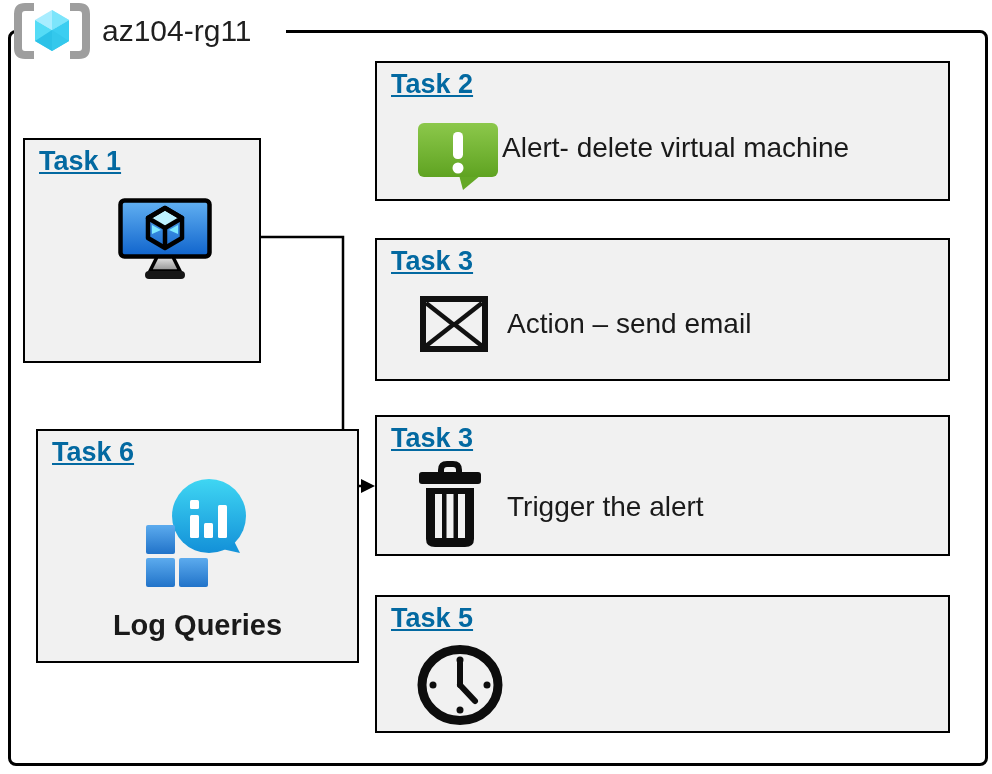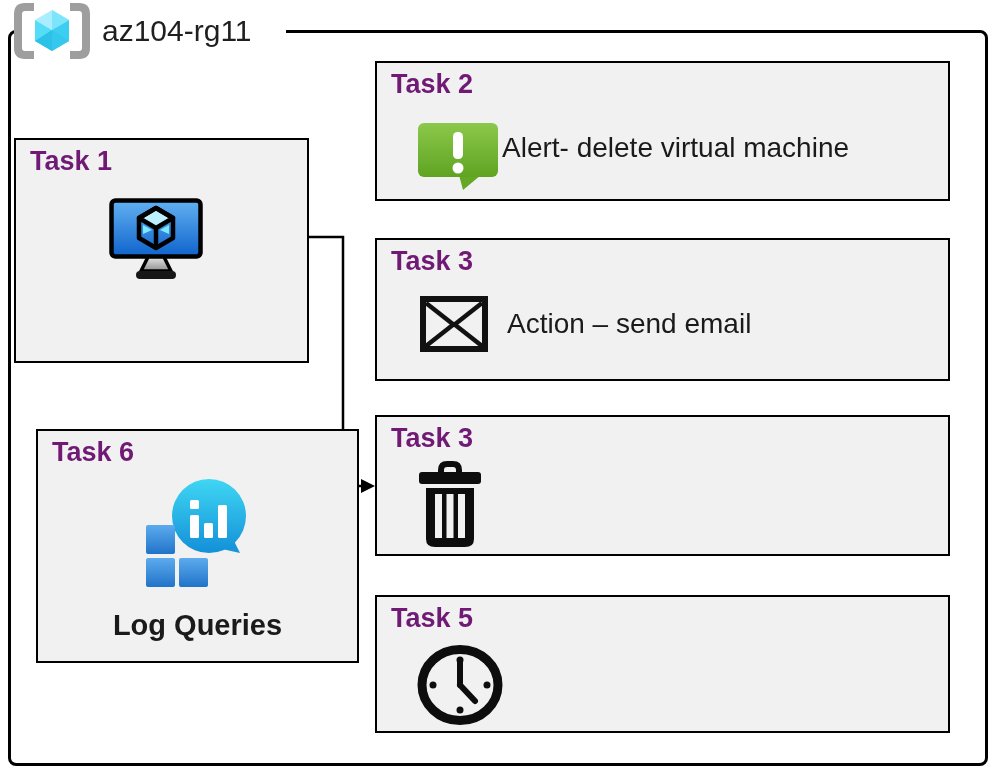--- a/index.html
+++ b/index.html
@@ -17,21 +17,21 @@
   }
   .group-icon{position:absolute;left:12px;top:2px;width:80px;height:58px;}
   .group-title{
     position:absolute;left:102px;top:14px;font-size:30px;color:#1f1f1f;white-space:nowrap;
   }
   
   .box{
     position:absolute;background:#f1f1f1;border:2.5px solid #000;box-sizing:border-box;
   }
   .heading{
-    position:absolute;left:14px;top:6px;font-size:27px;font-weight:700;color:#701a75;white-space:nowrap;
+    position:absolute;left:14px;top:6px;font-size:27px;font-weight:700;color:#0369a1;white-space:nowrap;text-decoration:underline;
   }
   .body-label{
     position:absolute;font-size:28px;color:#1a1a1a;white-space:nowrap;transform:translateY(-50%);
   }
   .icon{position:absolute;}
   svg{display:block;}
   .connector{position:absolute;left:0;top:0;pointer-events:none;}
 </style>
 </head>
 <body>
@@ -53,21 +53,21 @@
       <polygon points="57,39 40,28 40,49" fill="#34c8ec"></polygon>
     </svg>
   </div>
   <div class="group-title">az104-rg11</div>
 
   <svg class="connector" width="992" height="774" viewBox="0 0 992 774">
     <polyline points="208,237 343,237 343,486 364,486" fill="none" stroke="#000" stroke-width="2.5"></polyline>
     <polygon points="361,479 375,486 361,493" fill="#000"></polygon>
   </svg>
 
-  <div class="box" style="left:14px;top:138px;width:295px;height:225px;">
+  <div class="box" style="left:23px;top:138px;width:238px;height:225px;">
     <div class="heading">Task 1</div>
     <div class="icon" style="left:93px;top:58px;">
       <svg width="94" height="84" viewBox="0 0 94 84">
         <defs>
           <linearGradient id="vmScreen" x1="0" y1="0" x2="0" y2="1">
             <stop offset="0" stop-color="#62b1f2"></stop>
               <stop offset="1" stop-color="#0f63cc"></stop>
           </linearGradient>
           <linearGradient id="vmStand" x1="0" y1="0" x2="0" y2="1">
             <stop offset="0" stop-color="#e6e6e6"></stop>
@@ -153,20 +153,21 @@
     <div class="icon" style="left:40px;top:44px;">
       <svg width="66" height="88" viewBox="0 0 66 88">
         <path d="M24,13 V9 Q24,3 30,3 H36 Q42,3 42,9 V13" fill="none" stroke="#0d0d0d" stroke-width="6"></path>
         <rect x="2" y="11" width="62" height="12" rx="3" fill="#0d0d0d"></rect>
         <path d="M9,27 H57 V78 Q57,86 48,86 H18 Q9,86 9,78 Z" fill="#0d0d0d"></path>
         <rect x="18" y="33" width="7" height="44" fill="#f1f1f1"></rect>
         <rect x="29.5" y="33" width="7" height="44" fill="#f1f1f1"></rect>
         <rect x="41" y="33" width="7" height="44" fill="#f1f1f1"></rect>
       </svg>
     </div>
+    <div class="body-label" style="left:130px;top:90px;">Trigger the alert</div>
   </div>
 
   <div class="box" style="left:375px;top:595px;width:575px;height:138px;">
     <div class="icon" style="left:40px;top:48px;">
       <svg width="86" height="80" viewBox="0 0 86 80">
         <ellipse cx="43" cy="40" rx="38" ry="35.5" fill="none" stroke="#0d0d0d" stroke-width="9"></ellipse>
         <circle cx="43" cy="15" r="3.5" fill="#0d0d0d"></circle>
         <circle cx="70" cy="40" r="3.5" fill="#0d0d0d"></circle>
         <circle cx="43" cy="65" r="3.5" fill="#0d0d0d"></circle>
         <circle cx="16" cy="40" r="3.5" fill="#0d0d0d"></circle>

